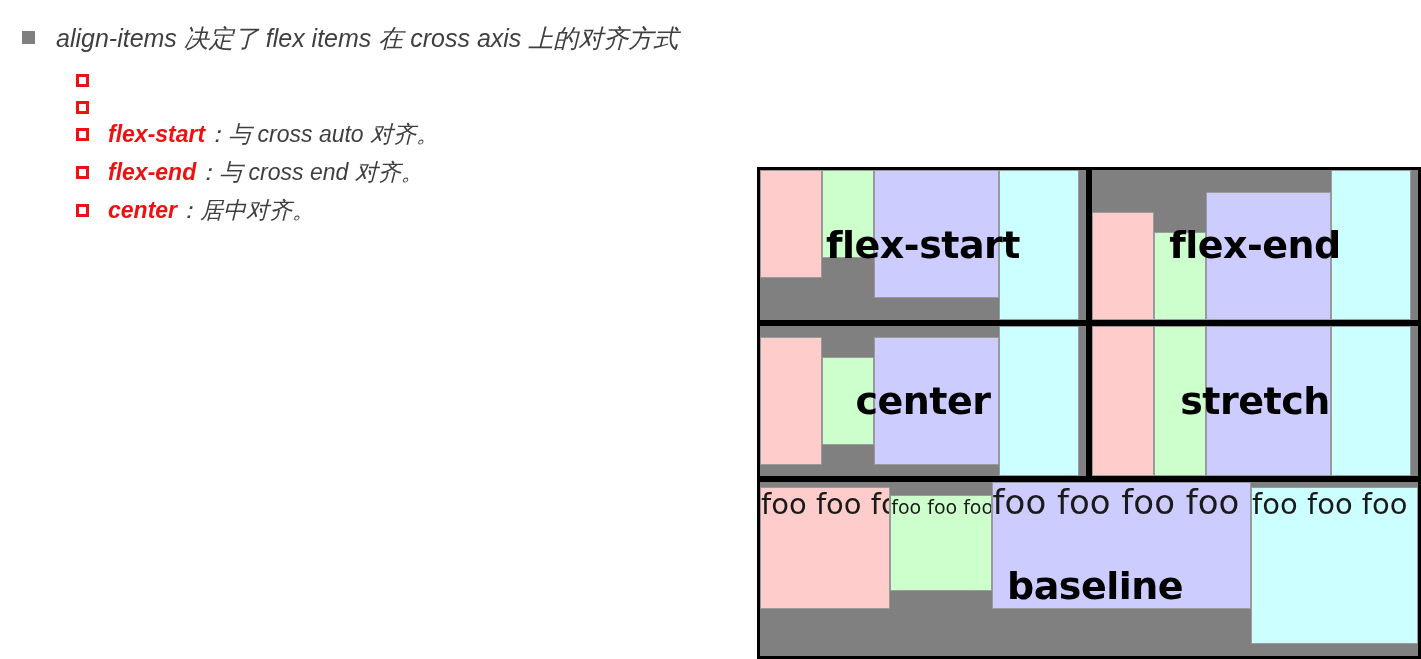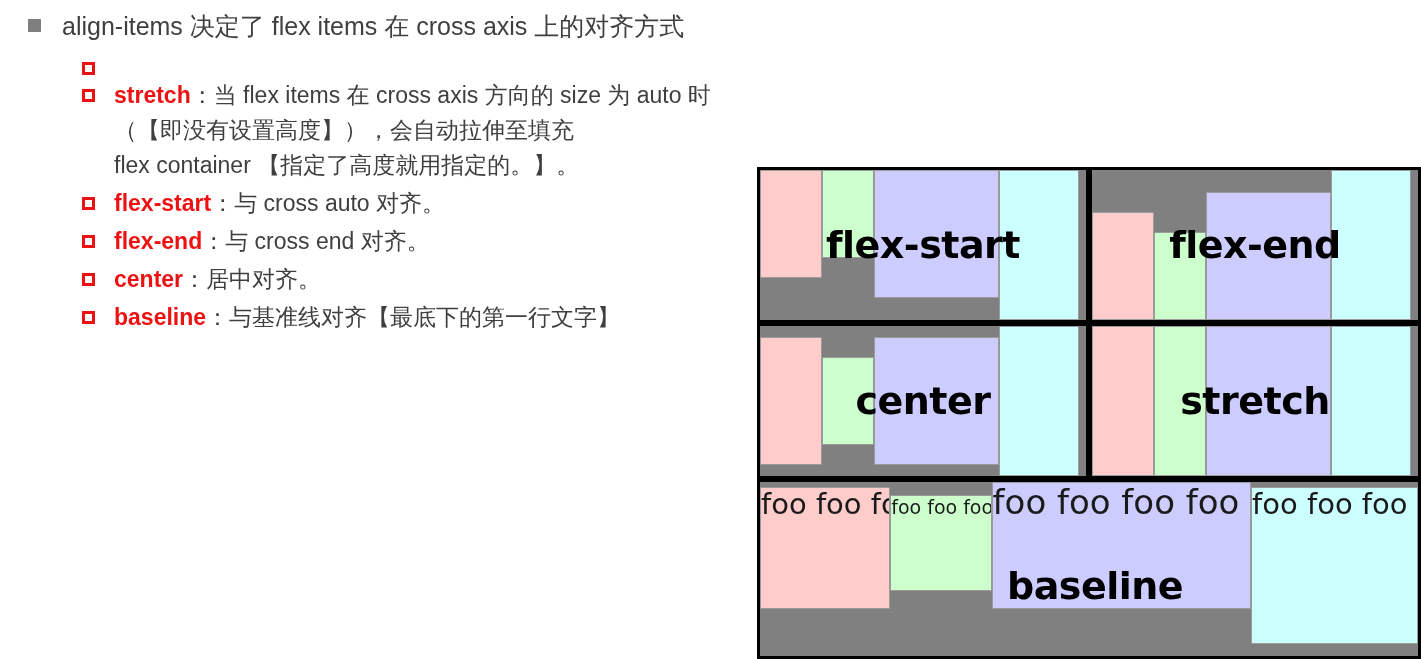--- a/index.html
+++ b/index.html
@@ -14,24 +14,25 @@
     position: relative;
     font-family: "Liberation Sans", "DejaVu Sans", sans-serif;
     color: #3a3a3a;
     overflow: hidden;
   }
 
   
   .outline {
     position: absolute;
     left: 0;
-    top: 4px;
+    top: 16px;
     width: 760px;
-    padding: 6px 0 0 14px;
-    box-sizing: border-box;
+    padding: 6px 0 0 8px;
+    box-sizing: border-box;
+    font-style: italic;
   }
 
   .l1 {
     display: flex;
     align-items: flex-start;
     padding-left: 14px;
     margin-bottom: 8px;
   }
   .l1 .marker {
     flex: 0 0 auto;
@@ -183,42 +184,37 @@
     <span class="marker"></span>
     <span class="text">align-items 决定了 flex items 在 cross axis 上的对齐方式</span>
   </div>
 
   <div class="l2">
     <span class="marker"></span>
   </div>
 
   <div class="l2">
     <span class="marker"></span>
-    <span class="body"><span class="kw">stretch</span><span>：</span><span>当 flex items 在 cross axis 方向的 size 为 auto 时（【即没有设置高度】），会自动拉伸至填充</span><span class="cont">flex container 【指定了高度就用指定的。】。</span></span>
   </div>
 
   <div class="l2">
     <span class="marker"></span>
     <span class="body"><span class="kw">flex-start</span><span>：</span><span>与 cross auto 对齐。</span></span>
   </div>
 
   <div class="l2">
     <span class="marker"></span>
     <span class="body"><span class="kw">flex-end</span><span>：</span><span>与 cross end 对齐。</span></span>
   </div>
 
   <div class="l2">
     <span class="marker"></span>
     <span class="body"><span class="kw">center</span><span>：</span><span>居中对齐。</span></span>
   </div>
 
-  <div class="l2">
-    <span class="marker"></span>
-    <span class="body"><span class="kw">baseline</span><span>：</span><span>与基准线对齐【最底下的第一行文字】</span></span>
-  </div>
 
 </div>
 
 <div class="figure">
 
   <div class="grid-row row-top">
 
     <div class="panel panel-half al-start">
       <span class="label">flex-start</span>
       <div class="bx bx-pink   w1 h1"></div>

